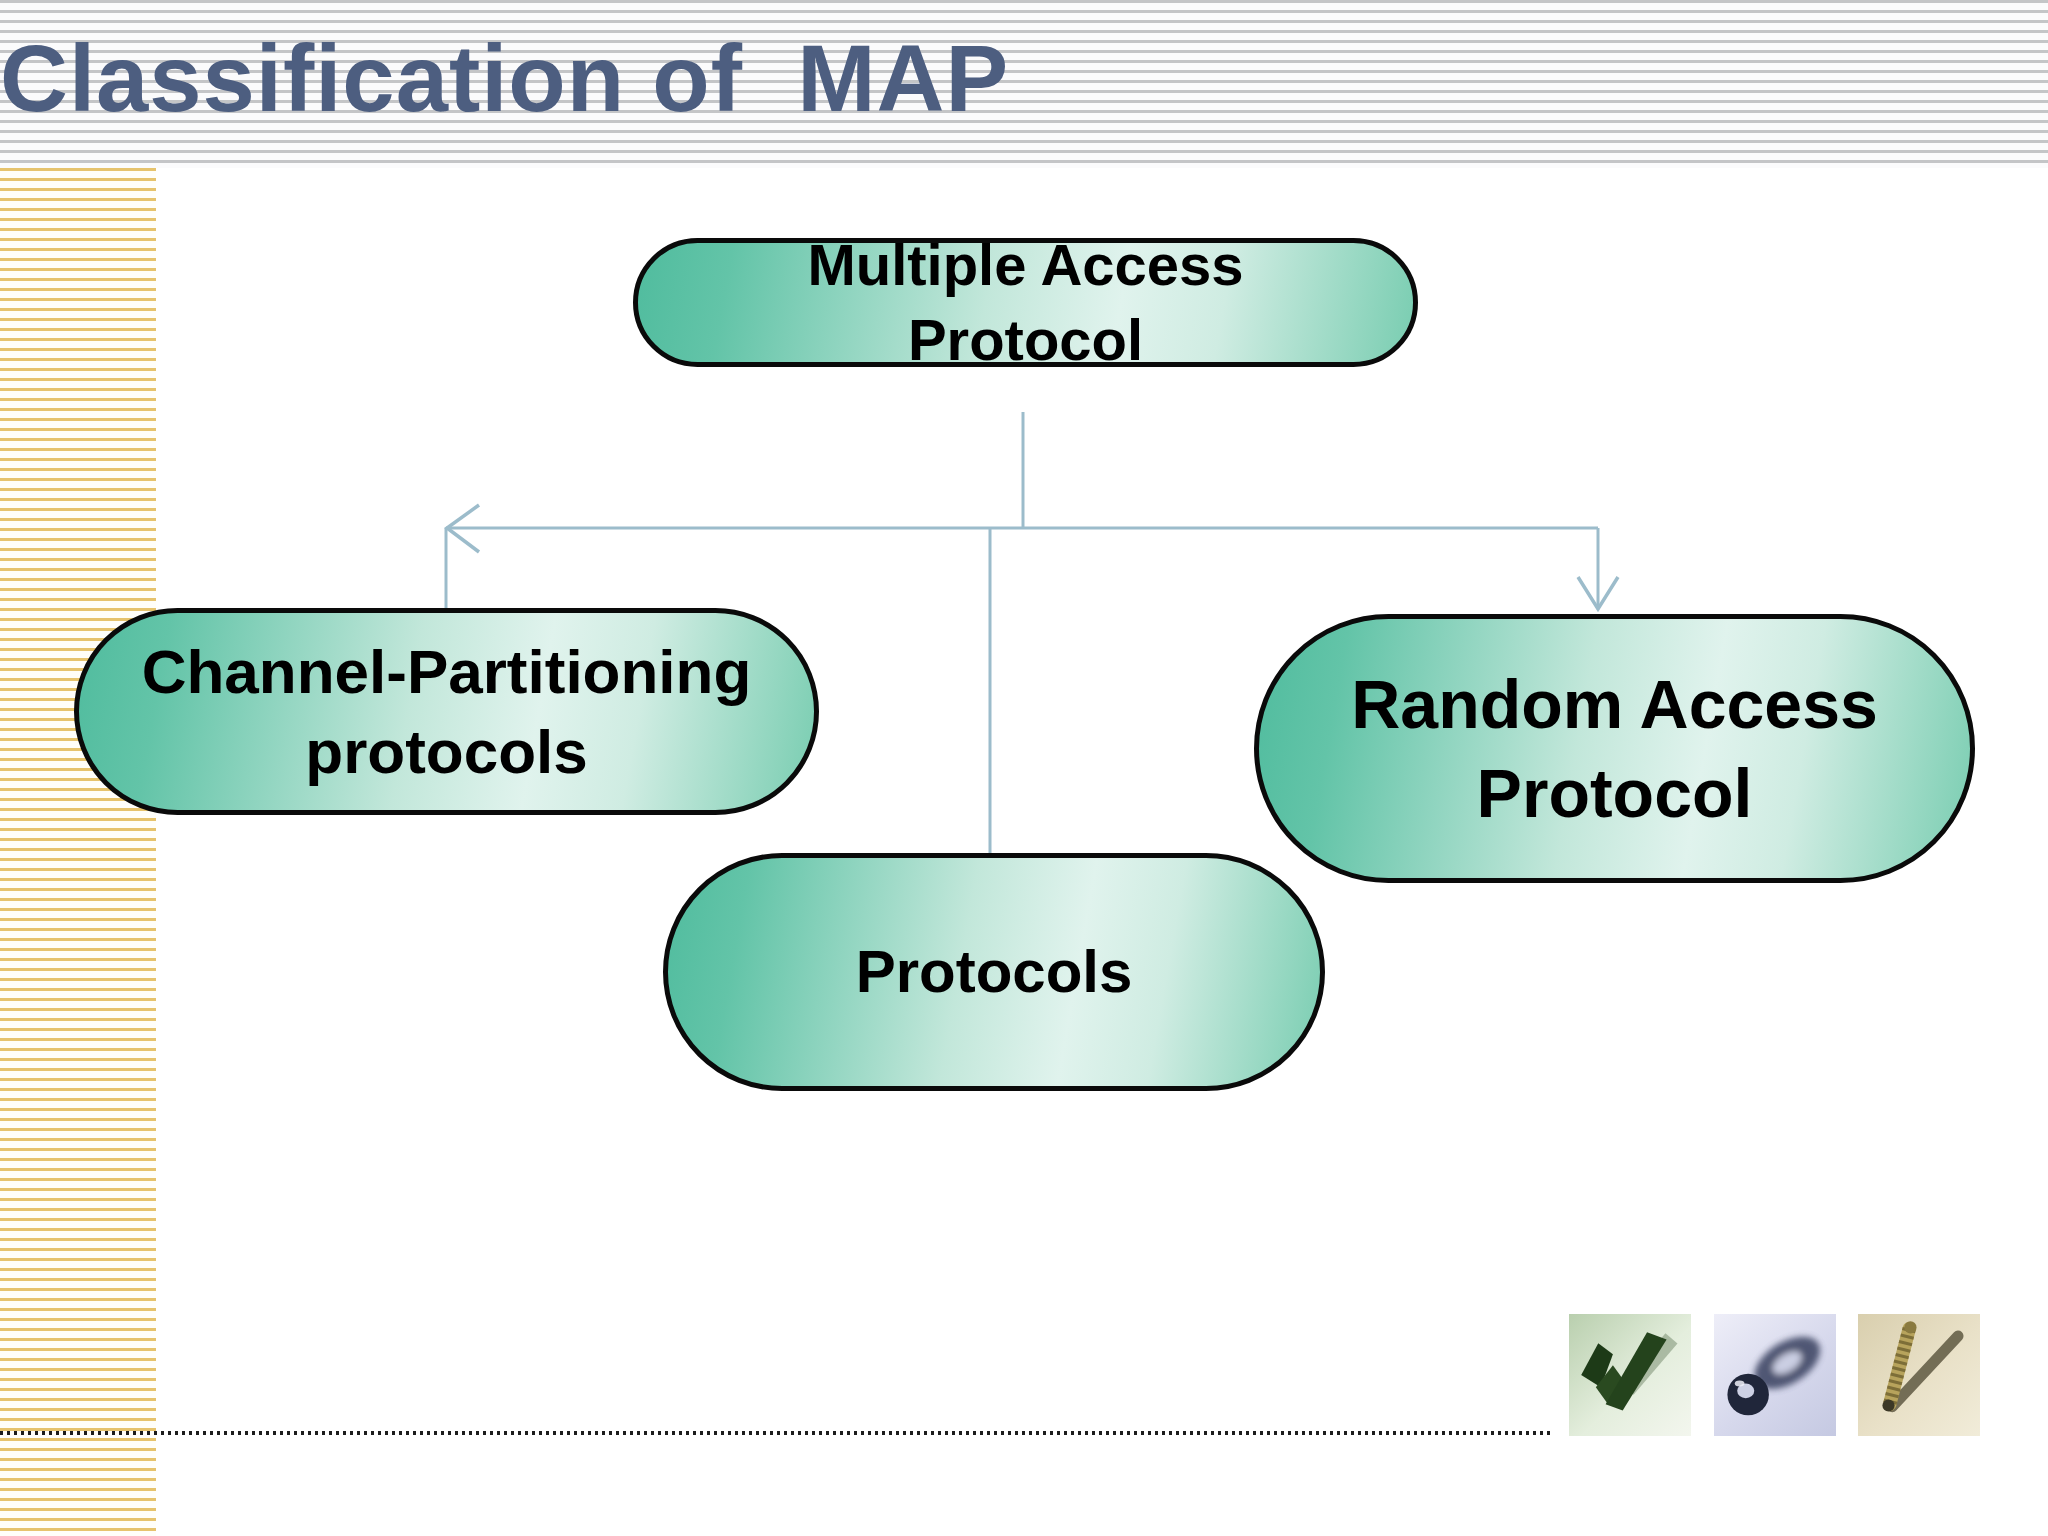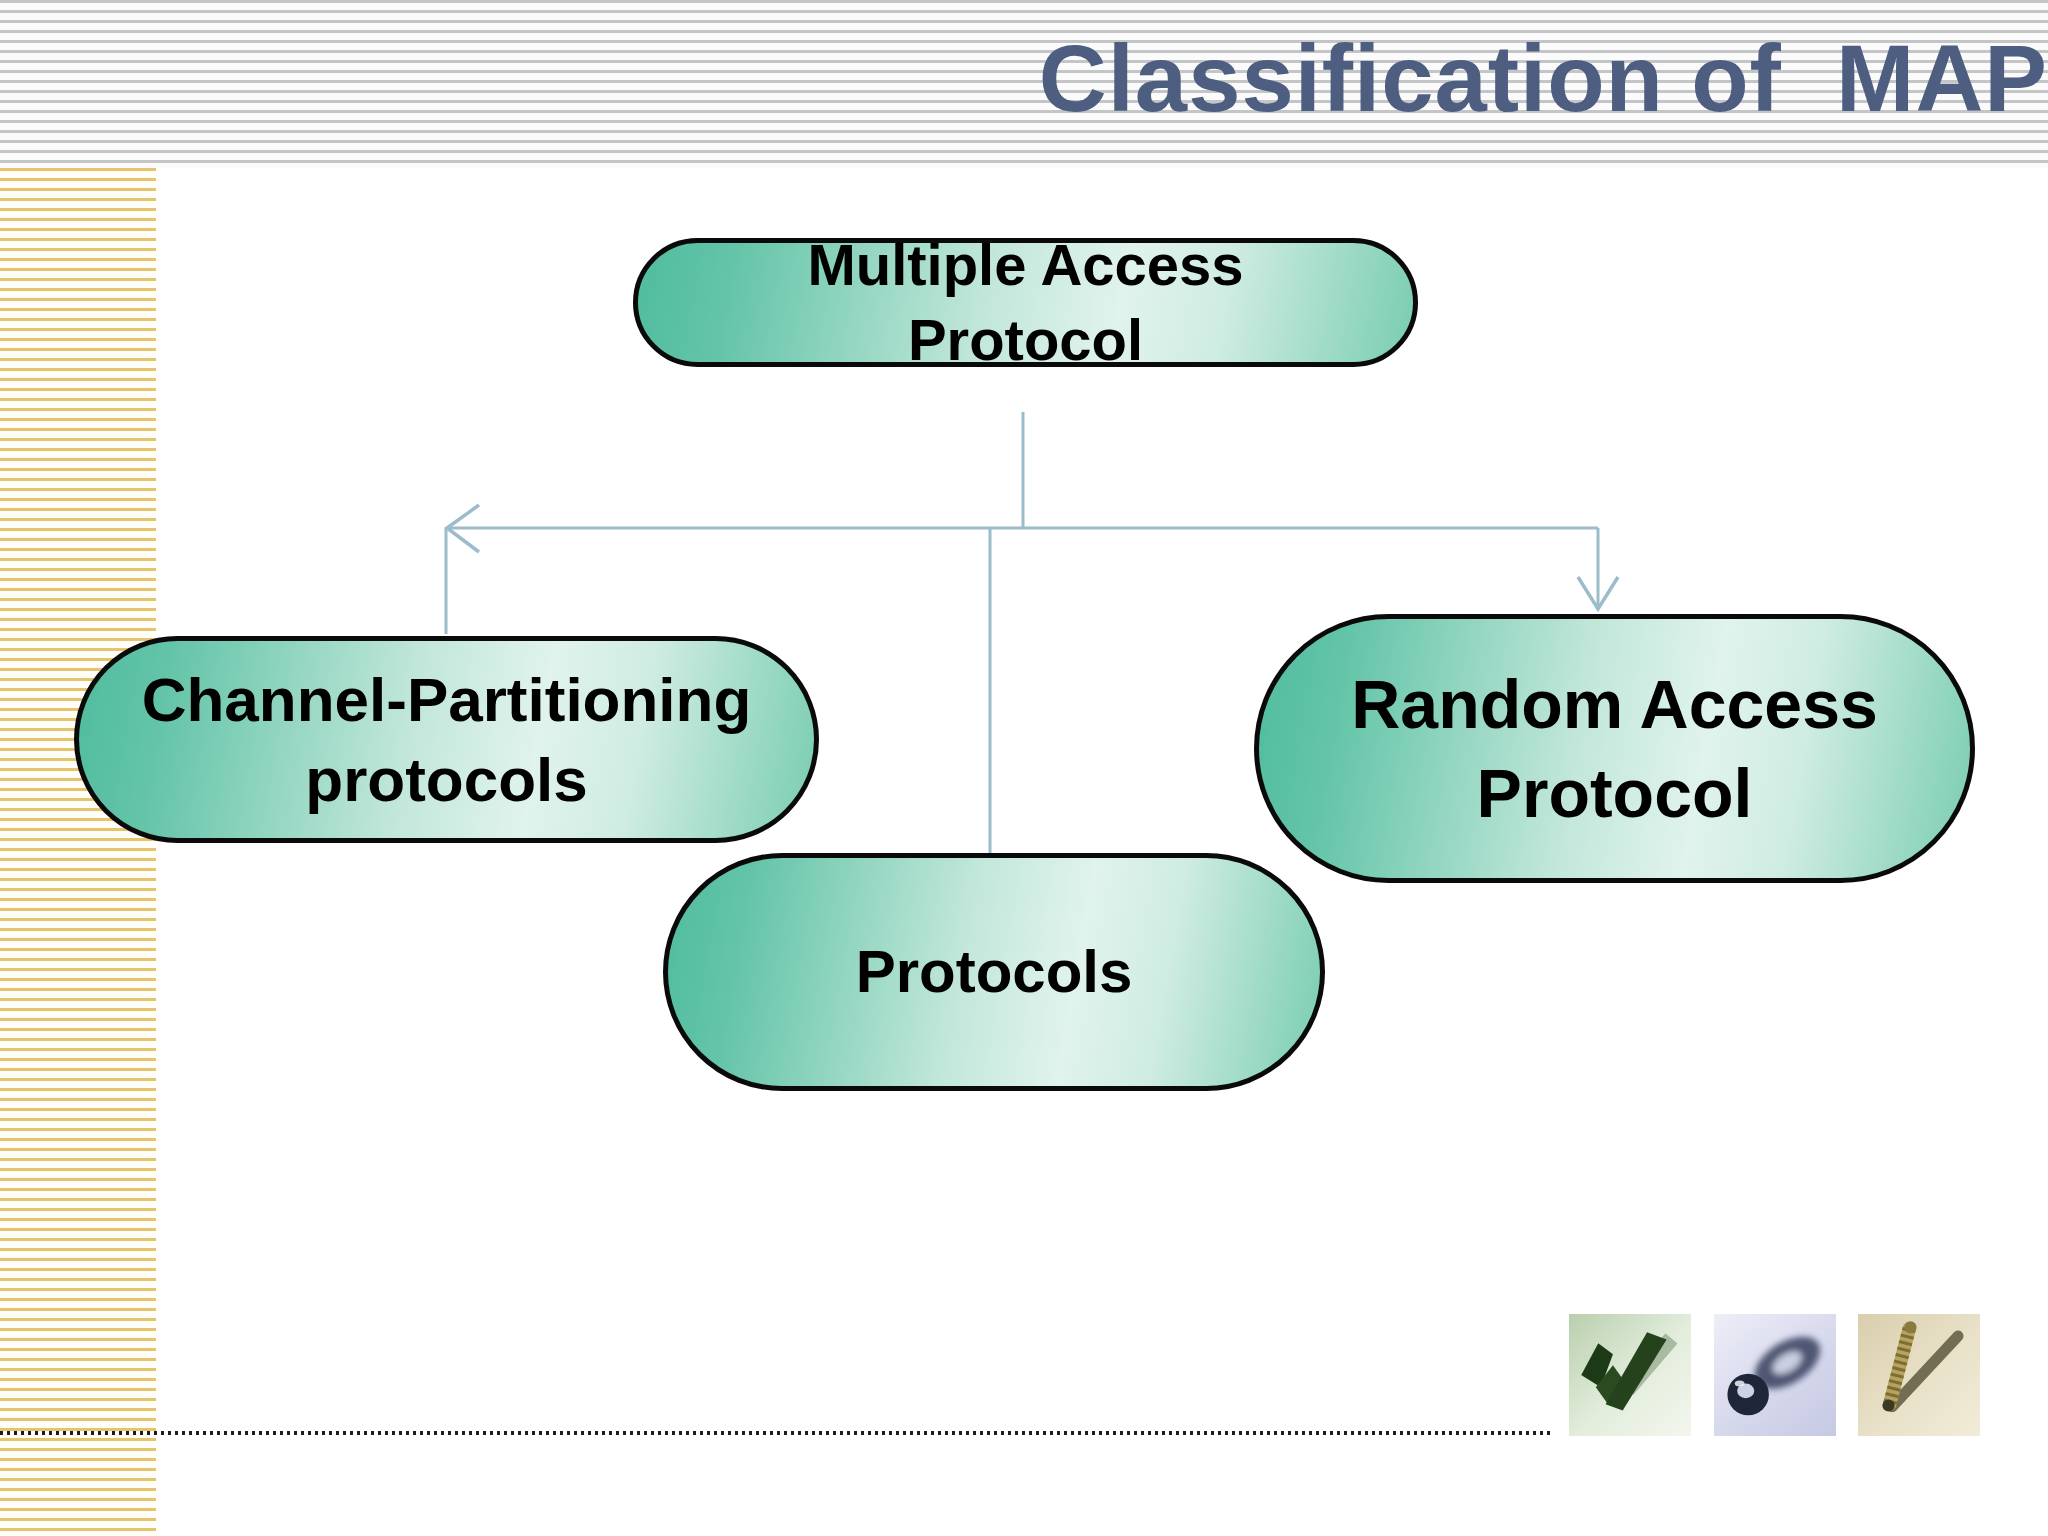--- a/index.html
+++ b/index.html
@@ -15,36 +15,36 @@
       #c4c5c7 0px,#c4c5c7 3px,#fbfbfc 3px,#fbfbfc 10px);
   }
   .stripes-left{
     position:absolute;left:0;top:168px;width:156px;height:1368px;z-index:0;
     background:repeating-linear-gradient(to bottom,
       #e6c36d 0px,#e6c36d 3px,#fffef9 3px,#fffef9 10px);
   }
   
   .slide-title{
     position:absolute;left:0;top:30px;width:2048px;z-index:2;
-    text-align:right;font-size:94px;line-height:1.05;font-weight:bold;
+    text-align:left;font-size:94px;line-height:1.05;font-weight:bold;
     color:#4d5e80;white-space:pre;letter-spacing:1px;
   }
   
   .connectors{position:absolute;left:0;top:0;z-index:1;}
   
   .node{
     position:absolute;z-index:3;box-sizing:border-box;
     display:flex;flex-direction:column;align-items:center;justify-content:center;
     border:5px solid #0a0a0a;color:#000;font-weight:bold;text-align:center;
     background:linear-gradient(100deg,
       #50bc9e 0%,#63c4a8 12%,#c2e7da 45%,#e0f3ed 62%,#cfece2 75%,#79cdb1 100%);
   }
   .node .line{display:block;}
   #node-root   {left:633px; top:238px; width:785px; height:129px; border-radius:87px;  font-size:58px; line-height:1.28;}
-  #node-channel{left:74px;  top:636px; width:745px; height:207px; border-radius:104px; font-size:62px; line-height:1.28;}
+  #node-channel{left:74px;  top:608px; width:745px; height:207px; border-radius:104px; font-size:62px; line-height:1.28;}
   #node-taking {left:663px; top:853px; width:662px; height:238px; border-radius:119px; font-size:60px; line-height:1.3;}
   #node-random {left:1254px;top:614px; width:721px; height:269px; border-radius:135px; font-size:68px; line-height:1.3;}
   
   .dotted-line{
     position:absolute;left:0;top:1431px;width:1553px;height:4px;z-index:2;
     background:repeating-linear-gradient(to right,#1c1c1c 0 3px,transparent 3px 7px);
   }
   
   .clipart{position:absolute;top:1314px;width:122px;height:122px;z-index:3;}
   .clipart svg{display:block;width:100%;height:100%;}

